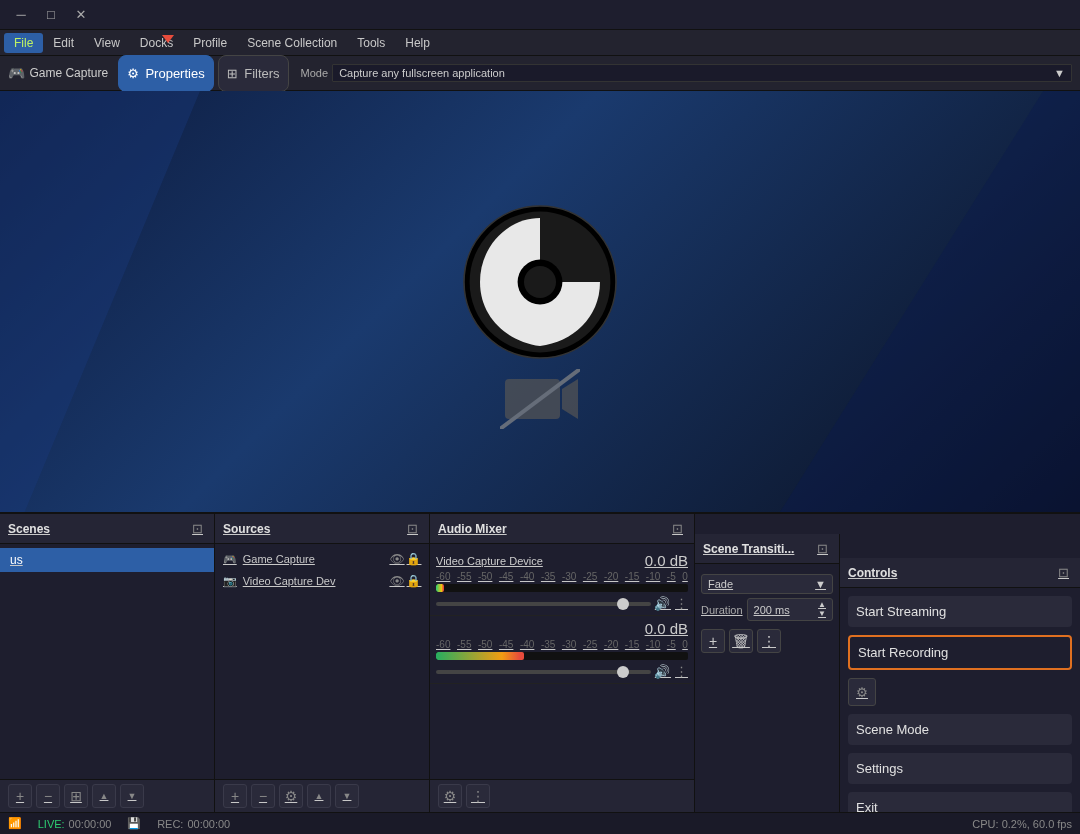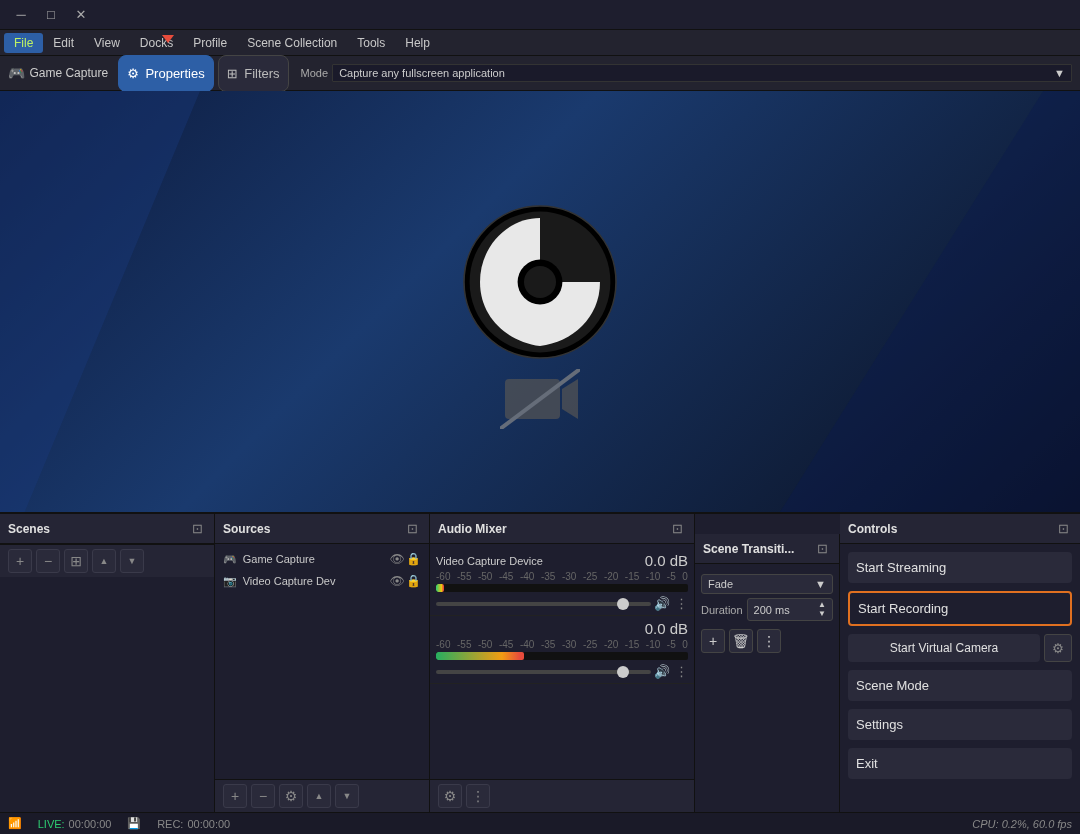--- a/index.html
+++ b/index.html
@@ -157,20 +157,21 @@
       align-items: center;
       justify-content: space-between;
     }
 
     
     .bottom-panel {
       height: 300px;
       display: flex;
       background: #1e1e2e;
       border-top: 2px solid #111;
+      text-decoration: underline;
     }
 
     .panel {
       display: flex;
       flex-direction: column;
       border-right: 1px solid #111;
     }
 
     .panel-header {
       background: #252535;
@@ -365,20 +366,21 @@
       border-radius: 3px;
       cursor: pointer;
       display: flex; align-items: center; justify-content: center;
       font-size: 14px;
     }
 
     
     .controls-panel {
       flex: 1;
       border-right: none;
+      margin-top: 44px;
     }
     .ctrl-btn {
       width: calc(100% - 16px);
       margin: 4px 8px;
       padding: 8px;
       border-radius: 4px;
       border: none;
       cursor: pointer;
       font-size: 13px;
       font-weight: 500;
@@ -538,20 +540,25 @@
 
 <div class="bottom-panel">
 
   <div class="panel scenes-panel">
     <div class="panel-header">
       <span class="panel-title">Scenes</span>
       <div class="panel-icons">
         <button class="panel-icon-btn" title="Detach">⊡</button>
       </div>
     </div>
+    <div class="panel-content">
+      <div class="scene-item selected">
+        <span>us</span>
+      </div>
+    </div>
     <div class="panel-footer">
       <button class="footer-btn">+</button>
       <button class="footer-btn">−</button>
       <button class="footer-btn">⊞</button>
       <button class="footer-btn" style="font-size:9px;">▲</button>
       <button class="footer-btn" style="font-size:9px;">▼</button>
     </div>
   </div>
 
   <div class="panel sources-panel">
@@ -701,21 +708,20 @@
     <div class="panel-header">
       <span class="panel-title">Controls</span>
       <div class="panel-icons">
         <button class="panel-icon-btn">⊡</button>
       </div>
     </div>
     <div class="panel-content">
       <button class="ctrl-btn streaming">Start Streaming</button>
       <button class="ctrl-btn recording">Start Recording</button>
       <div class="ctrl-btn-row">
-        <button class="ctrl-btn-main">Start Virtual Camera</button>
         <button class="ctrl-btn-settings">⚙</button>
       </div>
       <button class="ctrl-btn">Scene Mode</button>
       <button class="ctrl-btn">Settings</button>
       <button class="ctrl-btn">Exit</button>
     </div>
   </div>
 
 </div>
 
@@ -727,16 +733,16 @@
     <span class="status-green">LIVE:</span>
     <span>00:00:00</span>
   </div>
   <div class="status-item">
     <span>💾</span>
   </div>
   <div class="status-item">
     <span>REC:</span>
     <span>00:00:00</span>
   </div>
-  <div class="status-item" style="margin-left:auto;font-style:italic;">
+  <div class="status-item" style="margin-left:auto;">
     <span>CPU: 0.2%, 60.0 fps</span>
   </div>
 </div>
 
 </body></html>

